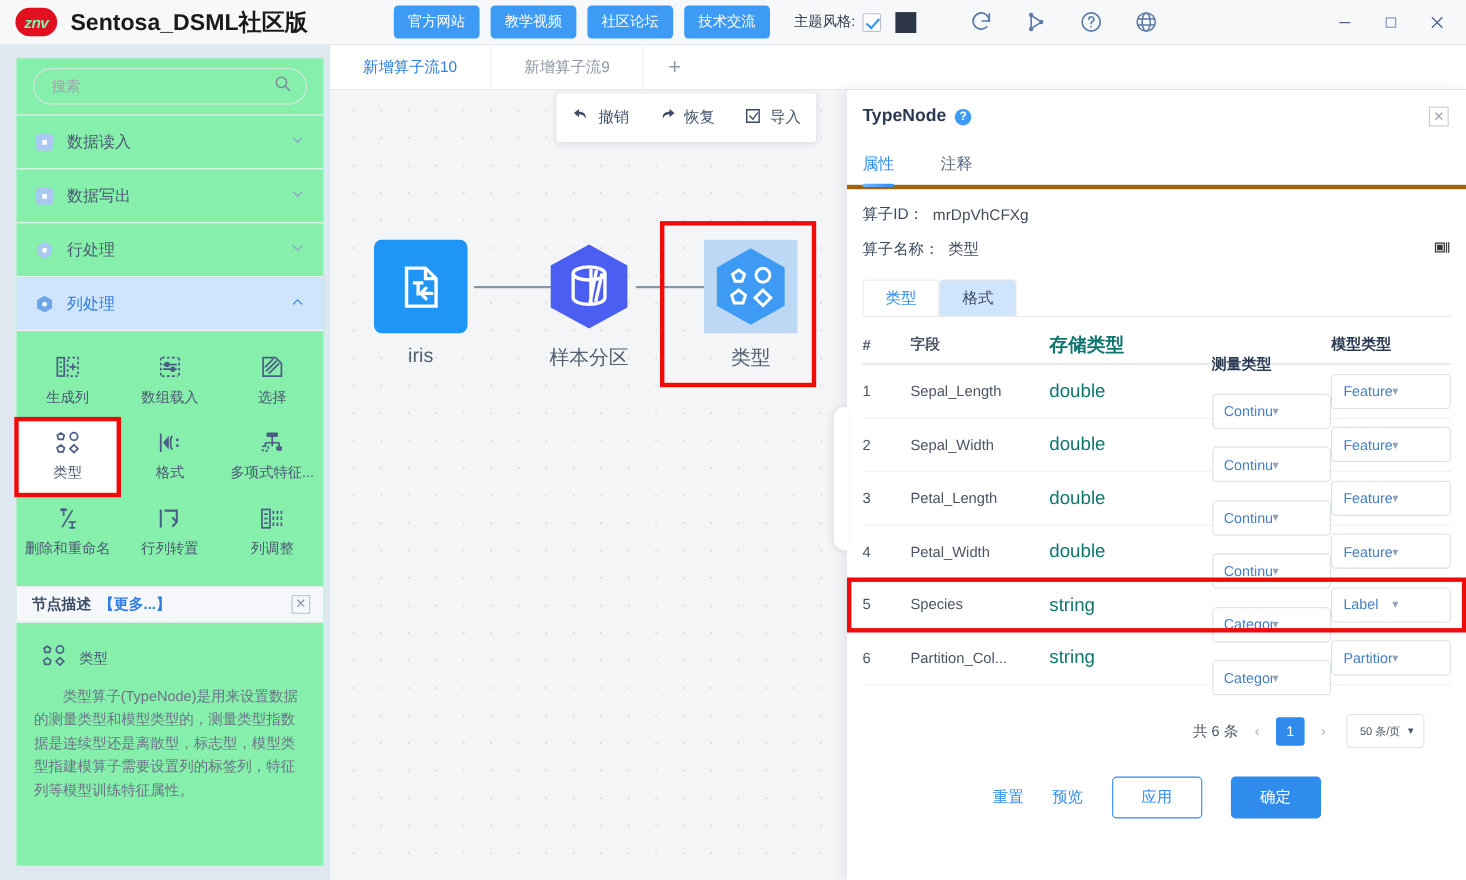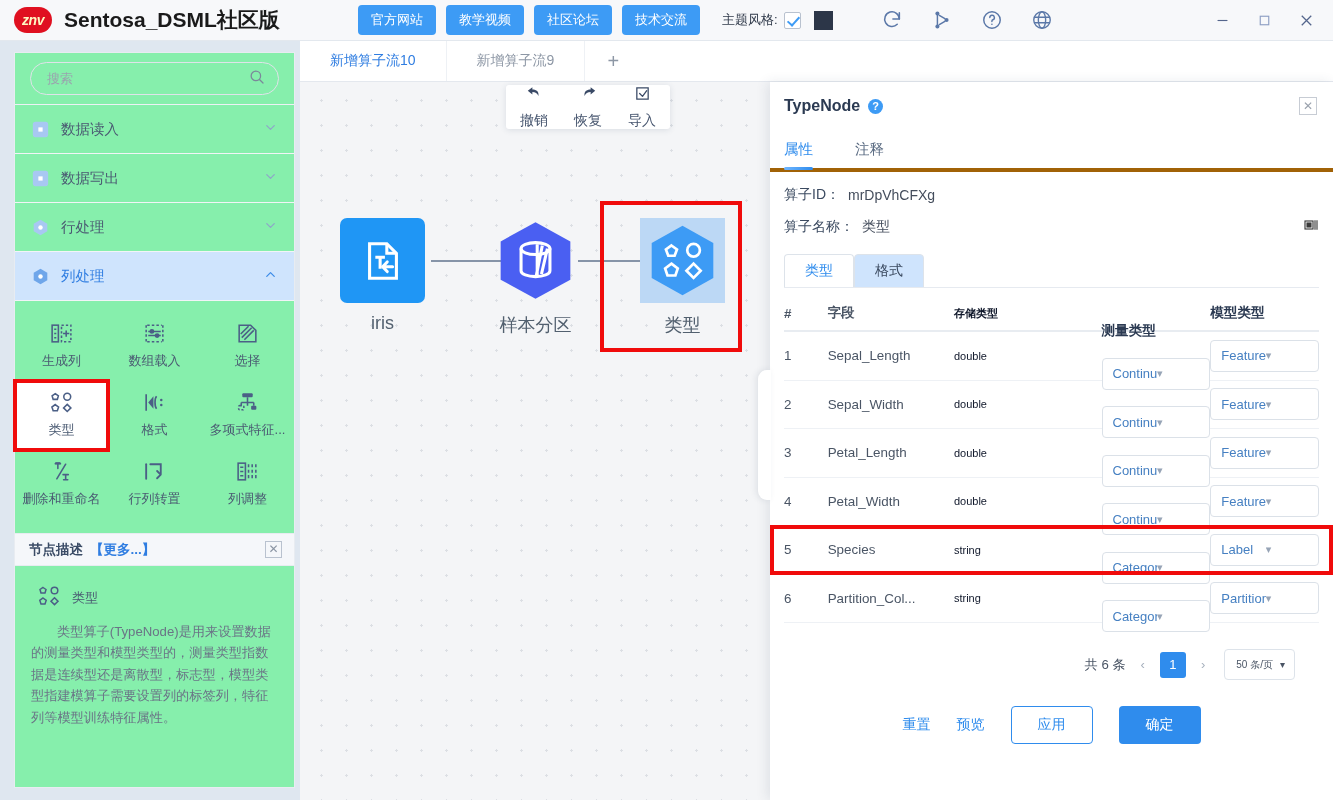--- a/index.html
+++ b/index.html
@@ -11,21 +11,21 @@
   .app { position: relative; width: 1333px; height: 800px; background: #dfe7f0; }
 
   
   .header {
     position: absolute; left: 0; top: 0; width: 1333px; height: 41px;
     background: #f7f8fa; border-bottom: 1px solid #e3e8ee;
     display: flex; align-items: center;
   }
   .logo {
     width: 38px; height: 26px; margin-left: 14px; border-radius: 13px;
-    background: #e01020; color: #fef9c3; font-style: italic; font-weight: bold;
+    background: #e01020; color: #86efac; font-style: italic; font-weight: bold;
     font-size: 14px; display: flex; align-items: center; justify-content: center;
     letter-spacing: -0.5px;
   }
   .app-title {
     margin-left: 12px; font-size: 21px; font-weight: bold; color: #1a1a1a;
     letter-spacing: 0px; white-space: nowrap;
   }
   .hdr-btns { display: flex; gap: 10px; margin-left: 78px; }
   .hdr-btn {
     background: #3d9bf5; color: #fff; font-size: 13px; border-radius: 4px;
@@ -112,21 +112,21 @@
     position: absolute; left: 300px; top: 82px; width: 1033px; height: 718px;
     background-color: #f4f5f7;
     background-image: radial-gradient(#dcdfe4 1.2px, transparent 1.3px);
     background-size: 25px 25px; background-position: 9px 6px;
   }
   .mini-toolbar {
     position: absolute; left: 506px; top: 85px; height: 44px; background: #fff;
     border-radius: 3px; box-shadow: 0 1px 6px rgba(40,60,90,0.13);
     display: flex; align-items: center; padding: 0 14px; gap: 26px; z-index: 4;
   }
-  .mt-item { display: flex; align-items: center; gap: 7px; font-size: 14px; color: #46556e; cursor: pointer; white-space: nowrap; flex-direction: column; }
+  .mt-item { display: flex; align-items: center; gap: 7px; font-size: 14px; color: #46556e; cursor: pointer; white-space: nowrap; }
   .mt-item svg { color: #3a4a66; }
 
   .node { position: absolute; display: flex; flex-direction: column; align-items: center; cursor: pointer; }
   .node-label { margin-top: 10px; font-size: 18px; color: #52606f; white-space: nowrap; }
   .node-iris-box { width: 85px; height: 85px; background: #1f96f5; border-radius: 7px; display: flex; align-items: center; justify-content: center; }
   .hexwrap { width: 85px; height: 85px; display: flex; align-items: center; justify-content: center; }
   .sel-box { position: absolute; border: 4px solid #f00b0b; z-index: 3; }
   .arrow-line { position: absolute; height: 2px; background: #8694a8; }
   .arrow-line::after {
     content: ""; position: absolute; right: -1px; top: -4px; width: 0; height: 0;
@@ -170,21 +170,21 @@
     color: #3c4b61; background: #cfe4fd; border-radius: 4px 4px 0 0;
   }
   .stab.active { background: #fff; color: #2f8ced; border-bottom-color: #fff; }
   .sub-underline { height: 1px; background: #e6eaf0; margin: -1px 14px 0 14px; }
 
   .tbl { margin: 8px 14px 0 14px; }
   .tbl-head { display: flex; align-items: center; height: 36px; font-size: 13.6px; font-weight: bold; color: #2b3a52; border-bottom: 2px solid #e8ecf1; }
   .tbl-row { display: flex; align-items: center; height: 48.5px; border-bottom: 1px solid #eef1f5; position: relative; }
   .c-idx { width: 45px; font-size: 13.4px; color: #4a5565; }
   .c-field { width: 130px; font-size: 13.4px; color: #4a5565; }
-  .c-store { width: 152px; font-size: 11px; color: #0f172a; }
+  .c-store { width: 152px; font-size: 17px; color: #0f766e; }
   .c-meas { width: 112px; margin-top: 36px; }
   .c-model { width: 112px; }
   .sel-ctl {
     height: 32px; border: 1px solid #dbe1e8; border-radius: 4px; display: flex; align-items: center;
     padding: 0 8px 0 10px; font-size: 13px; color: #4680c2; cursor: pointer; background: #fff;
   }
   .sel-ctl span { flex: 1; white-space: nowrap; overflow: hidden; }
   .sel-ctl .cv { color: #97a4b6; font-size: 11px; }
   .row-hl { position: absolute; border: 4px solid #f00b0b; z-index: 2; pointer-events: none; }
 

